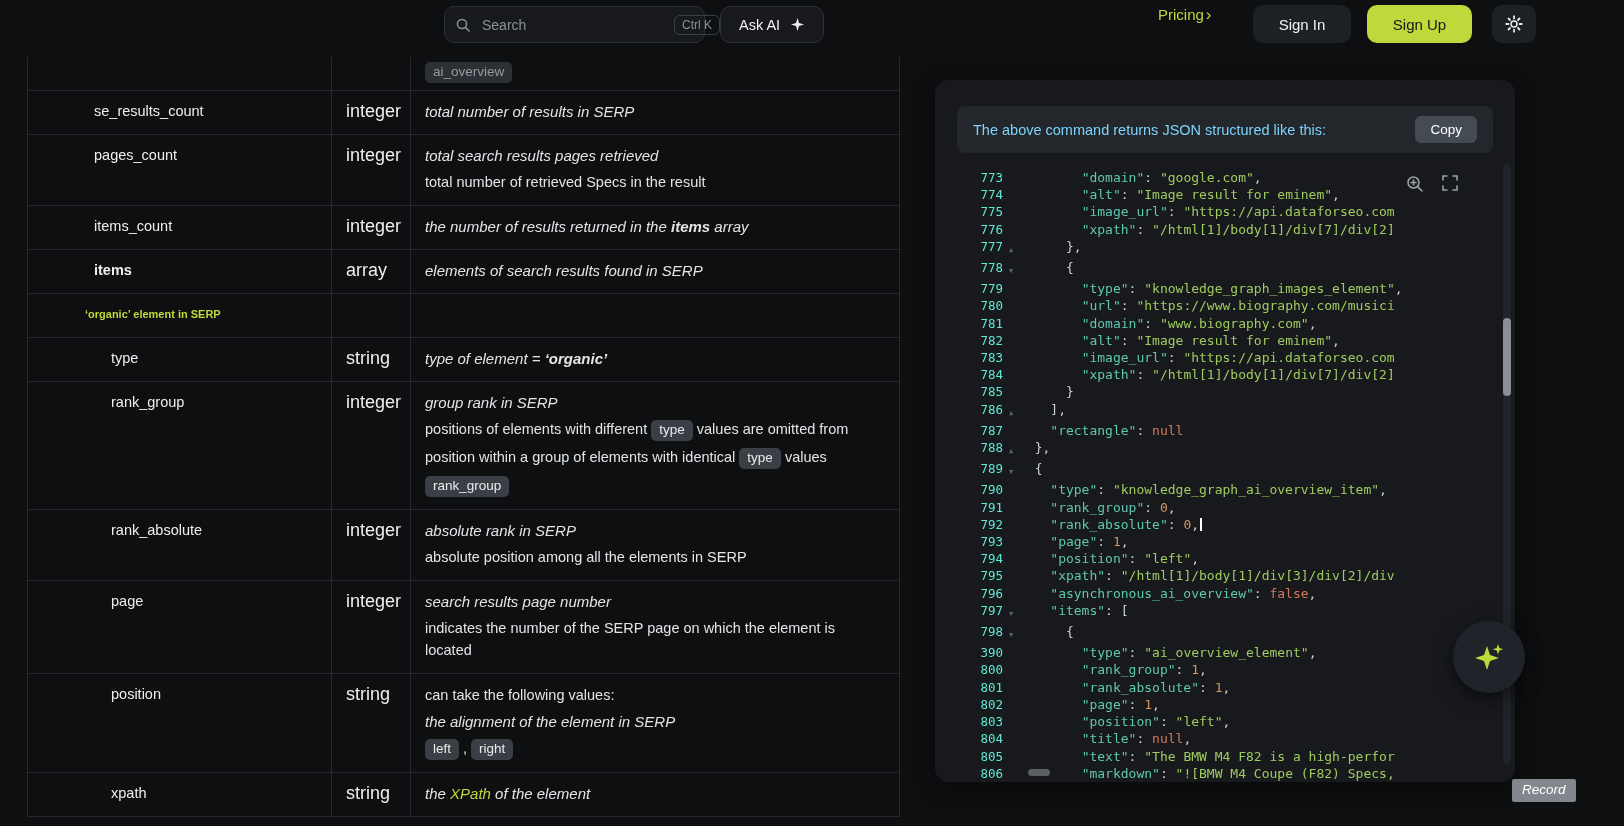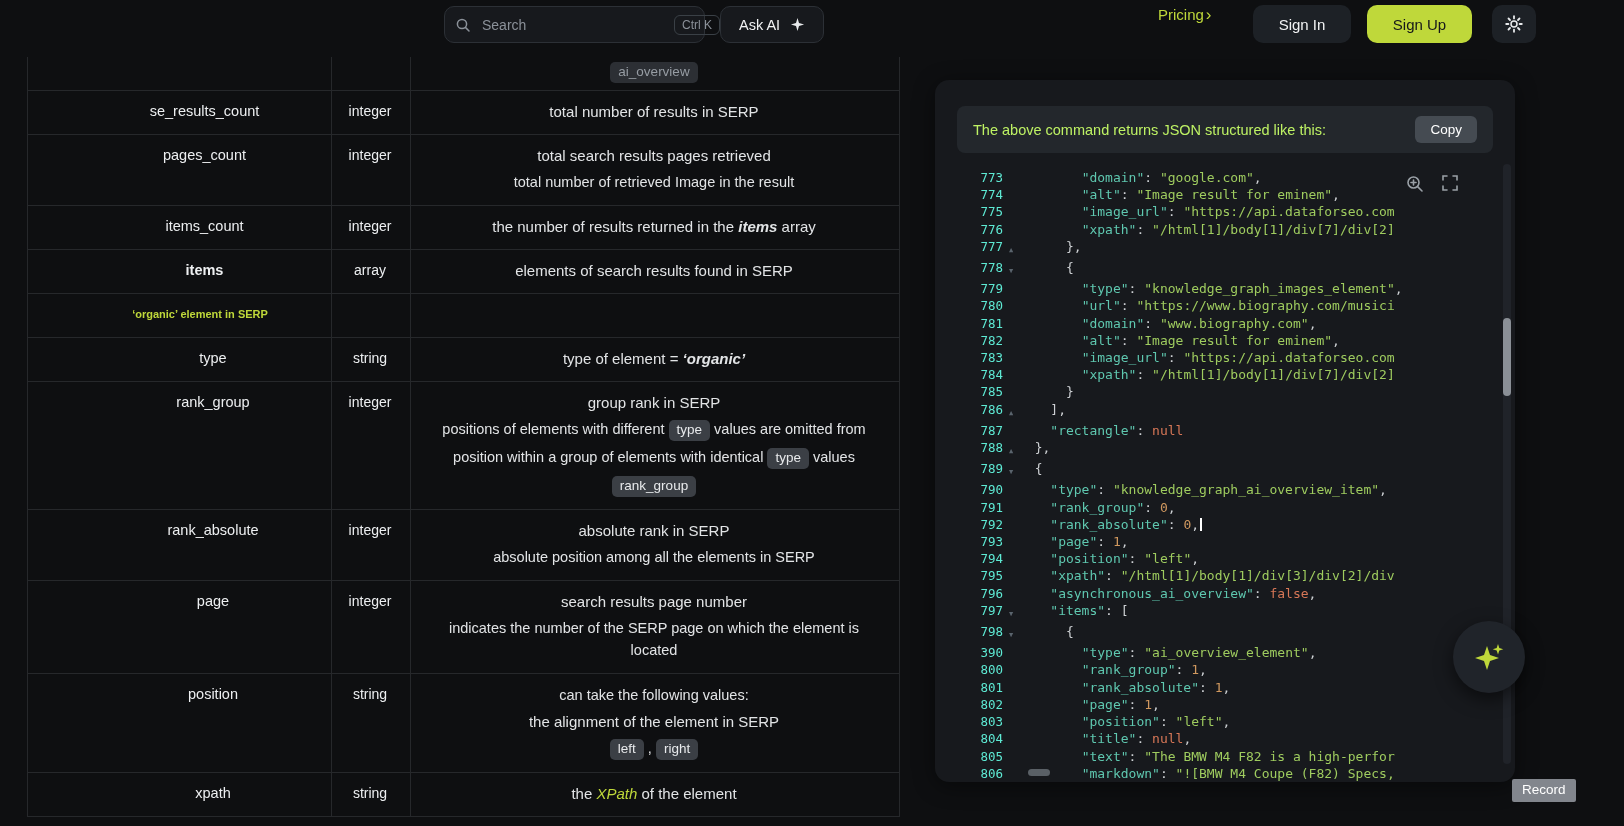--- a/index.html
+++ b/index.html
@@ -19,44 +19,44 @@
   .askai{position:absolute;left:720px;top:6px;height:37px;box-sizing:border-box;display:flex;align-items:center;gap:10px;
     padding:0 18px;background:#17191d;border:1px solid #2c3036;border-radius:10px;color:#f2f3f4;font-size:14.5px;cursor:pointer;}
   .pricing{position:absolute;left:1158px;top:6px;display:flex;align-items:center;gap:2px;color:#bfd83a;font-size:15px;cursor:pointer;}
   .pricing .chev{font-size:17px;line-height:15px;}
   .btn-dark{position:absolute;top:5px;height:38px;box-sizing:border-box;border:none;border-radius:10px;background:#1d2126;color:#f2f3f4;font-size:15px;font-family:"Liberation Sans",sans-serif;cursor:pointer;}
   .signin{left:1253px;width:98px;}
   .signup{position:absolute;left:1367px;top:5px;width:105px;height:38px;border:none;border-radius:10px;
     background:#bfd83a;color:#15171a;font-size:15px;font-weight:500;font-family:"Liberation Sans",sans-serif;cursor:pointer;}
   .gearbtn{left:1492px;width:44px;display:flex;align-items:center;justify-content:center;}
   
-  .schema-table{position:absolute;left:27px;top:57px;width:871px;border-left:1px solid #26282b;border-right:1px solid #26282b;text-align:center;}
+  .schema-table{position:absolute;left:27px;top:57px;width:871px;border-left:1px solid #26282b;border-right:1px solid #26282b;}
   .trow{display:grid;grid-template-columns:304px 79px 1fr;border-bottom:1px solid #26282b;}
   .trow.partial{height:33px;overflow:hidden;}
   .trow.partial .tcell{padding-top:3px;}
   .tcell{padding:10px 16px 12px;box-sizing:border-box;line-height:21px;}
   .tname{font-size:14.5px;color:#edeff1;border-right:1px solid #26282b;}
   .tname.ind1{padding-left:66px;}
   .tname.ind2{padding-left:83px;}
   .tname.bold{font-weight:bold;}
   .tname.heading{padding-left:57px;color:#bfd83a;font-weight:bold;font-size:11px;}
-  .ttype{font-size:14px;color:#edeff1;border-right:1px solid #26282b;padding-left:14px;}
+  .ttype{font-size:18px;color:#edeff1;border-right:1px solid #26282b;padding-left:14px;}
   .tdesc{font-size:15px;color:#e2e4e6;padding-left:14px;}
   .dline{margin:0 0 5px;line-height:21px;}
   .dline:last-child{margin-bottom:0;}
-  .seg-i{}
+  .seg-i{font-style:italic;}
   .seg-bi{font-style:italic;font-weight:bold;}
   .seg-r{font-style:normal;font-size:14.5px;}
   .seg-link{color:#bfd83a;font-style:italic;}
   .chip{display:inline-block;background:#3b3f45;border-radius:5px;padding:1px 8px 2px;font-size:13.5px;font-style:normal;color:#e8eaec;line-height:18px;}
   .chip-dim{background:#2c2f34;color:#969ca3;}
   
   .code-panel{position:absolute;left:935px;top:80px;width:580px;height:702px;background:#17191d;border-radius:14px;overflow:hidden;box-shadow:0 4px 22px rgba(0,0,0,.45);}
   .code-header{margin:26px 22px 10px;background:#23272c;border-radius:8px;padding:10px 16px;display:flex;align-items:center;justify-content:space-between;}
-  .code-header-text{font-size:14.5px;color:#bef264;}
+  .code-header-text{font-size:14.5px;color:#7dd3fc;}
   .copy-btn{background:#454b52;border:none;border-radius:6px;color:#fff;font-size:13.5px;padding:6px 15px;font-family:"Liberation Sans",sans-serif;cursor:pointer;}
   .code-body{position:relative;padding:6px 0 0 24px;font-family:"DejaVu Sans Mono",monospace;font-size:13px;line-height:17.2px;}
   .cline{display:flex;white-space:pre;}
   .lnum{width:44px;text-align:right;color:#5eead4;flex:none;font-size:12.5px;}
   .fold{width:16px;flex:none;text-align:center;color:#5a646d;font-size:7px;padding-top:4px;box-sizing:border-box;cursor:pointer;}
   .lcode{white-space:pre;}
   .tok-k{color:#5fc8b0;}
   .tok-s{color:#9fcc5f;}
   .tok-n{color:#d0985f;}
   .tok-w{color:#d77757;}
@@ -64,21 +64,21 @@
   .caret{display:inline-block;width:1.5px;height:13px;background:#ffffff;vertical-align:-2px;margin-left:1px;}
   .code-tools{position:absolute;top:94px;right:56px;display:flex;gap:16px;z-index:5;}
   .code-tools svg{cursor:pointer;}
   .vtrack{position:absolute;right:4px;top:84px;height:600px;width:8px;background:#202329;border-radius:4px;z-index:6;}
   .vthumb{position:absolute;top:154px;left:0;height:78px;width:8px;background:#8a8f96;border-radius:4px;cursor:pointer;}
   .htrack{position:absolute;left:24px;right:24px;bottom:6px;height:7px;z-index:6;}
   .hthumb{position:absolute;left:69px;width:22px;height:7px;background:#5a6066;border-radius:4px;cursor:pointer;}
   
   .fab{position:absolute;left:1453px;top:621px;width:72px;height:72px;border-radius:50%;background:#20242a;
     display:flex;align-items:center;justify-content:center;box-shadow:0 6px 18px rgba(0,0,0,.55);cursor:pointer;z-index:30;}
-  .record{position:absolute;left:1512px;top:779px;background:#82868d;color:#fff;font-size:13.5px;padding:3px 10px 5px;border-radius:2px;z-index:40;}
+  .record{position:absolute;left:1512px;top:779px;background:#82868d;color:#fff;font-size:13.5px;padding:3px 10px 5px;border-radius:2px;z-index:40;font-style:italic;}
 </style>
 </head>
 <body>
 
 <div class="topbar">
   <div class="searchbox">
     <span style="display:flex;">
       <svg width="16" height="16" viewBox="0 0 16 16">
           <circle cx="7" cy="7" r="4.6" fill="none" stroke="#8b9199" stroke-width="1.5"></circle>
           <line x1="10.4" y1="10.4" x2="14" y2="14" stroke="#8b9199" stroke-width="1.5" stroke-linecap="round"></line>
@@ -133,21 +133,21 @@
       <div class="tcell ttype">integer</div>
       <div class="tcell tdesc">
         <div class="dline"><span class="seg-i">total number of results in SERP</span></div>
       </div>
     </div>
     <div class="trow">
       <div class="tcell tname ind1">pages_count</div>
       <div class="tcell ttype">integer</div>
       <div class="tcell tdesc">
         <div class="dline"><span class="seg-i">total search results pages retrieved</span></div>
-        <div class="dline"><span class="seg-r">total number of retrieved Image in the result</span></div>
+        <div class="dline"><span class="seg-r">total number of retrieved Specs in the result</span></div>
       </div>
     </div>
     <div class="trow">
       <div class="tcell tname ind1">items_count</div>
       <div class="tcell ttype">integer</div>
       <div class="tcell tdesc">
         <div class="dline"><span class="seg-i">the number of results returned in the </span><span class="seg-bi">items</span><span class="seg-i"> array</span></div>
       </div>
     </div>
     <div class="trow">

